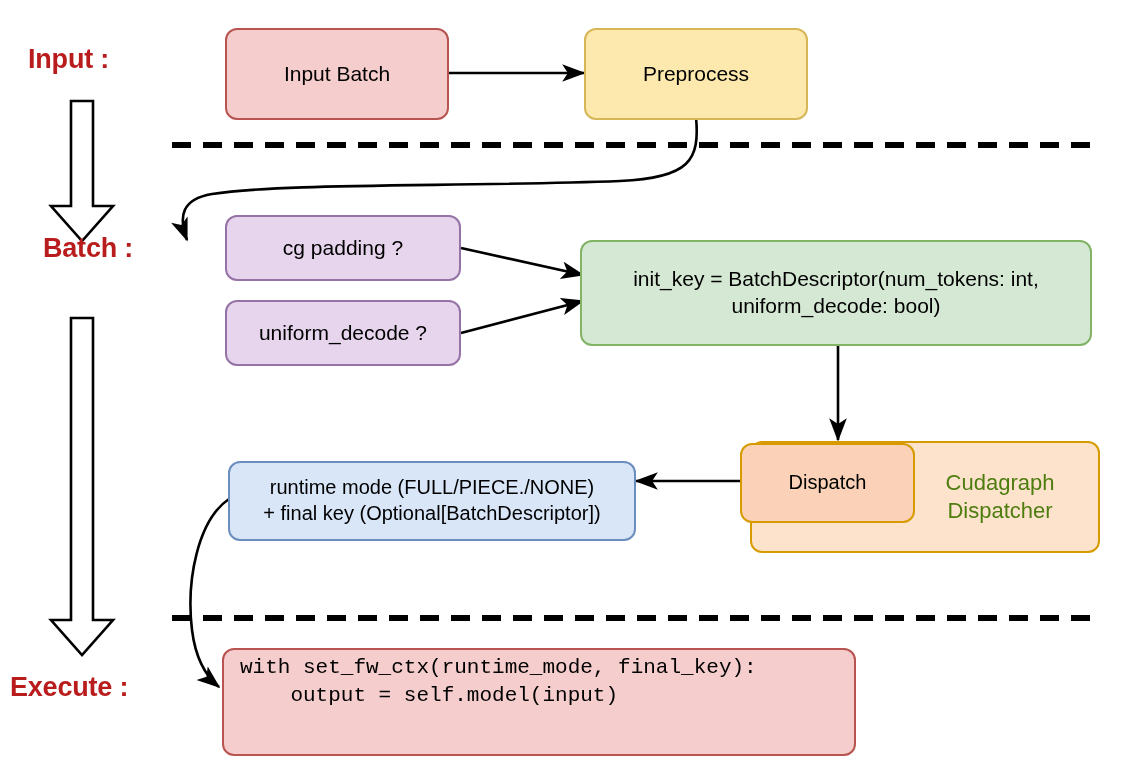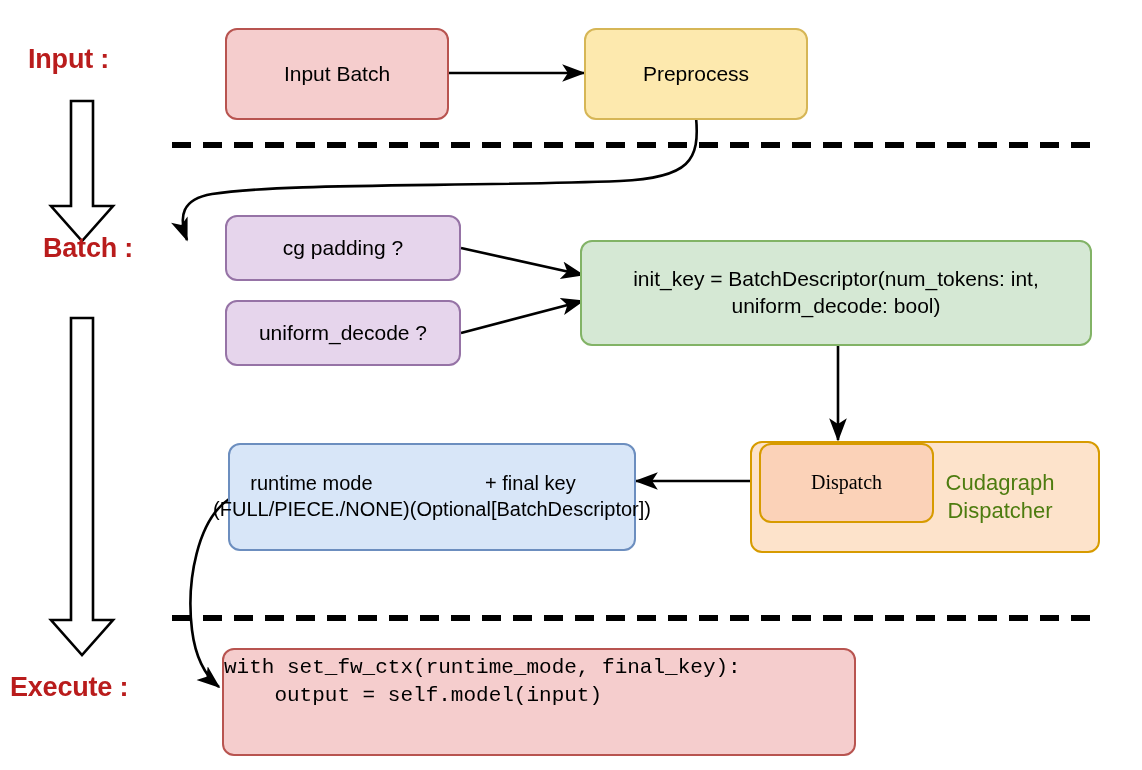--- a/index.html
+++ b/index.html
@@ -46,21 +46,21 @@
     line-height: 1.28;
     padding: 4px 10px;
   }
   .node.code {
     font-family: "Liberation Mono", monospace;
     font-size: 21px;
     letter-spacing: 0px;
     justify-content: flex-start;
     align-items: center;
     white-space: pre;
-    padding-left: 0;
+    padding-left: 16px;
     line-height: 1.35;
   }
   .node.group {
     align-items: flex-start;
     justify-content: flex-end;
     padding: 0;
   }
   .group-title {
     position: absolute;
     text-align: center;
@@ -114,23 +114,23 @@
   <div class="node" style="left:225px; top:215px; width:236px; height:66px; background:#e6d5ec; border:2.2px solid #9673a6;">cg padding ?</div>
 
   <div class="node" style="left:225px; top:300px; width:236px; height:66px; background:#e6d5ec; border:2.2px solid #9673a6;">uniform_decode ?</div>
 
   <div class="node" style="left:580px; top:240px; width:512px; height:106px; background:#d5e8d4; border:2.2px solid #82b366;">init_key = BatchDescriptor(num_tokens: int, uniform_decode: bool)</div>
 
   <div class="node group" style="left:750px; top:441px; width:350px; height:112px; background:#fde3cb; border:2.2px solid #d79b00;">
     <div class="group-title" style="right:18px; top:26px; width:160px;">Cudagraph Dispatcher</div>
   </div>
 
-  <div class="node" style="left:759px; top:443px; width:175px; height:80px; background:#fbd2b8; border:2.2px solid #d79b00; font-size:20px;font-family:Liberation Serif, serif;">Dispatch</div>
+  <div class="node" style="left:740px; top:443px; width:175px; height:80px; background:#fbd2b8; border:2.2px solid #d79b00; font-size:20px;">Dispatch</div>
 
-  <div class="node" style="left:228px; top:443px; width:408px; height:108px; background:#d8e6f8; border:2.2px solid #6c8ebf; flex-direction:row; font-size:20px;">
+  <div class="node" style="left:228px; top:461px; width:408px; height:80px; background:#d8e6f8; border:2.2px solid #6c8ebf; flex-direction:column; font-size:20px;">
     <div>runtime mode (FULL/PIECE./NONE)</div>
     <div>+ final key (Optional[BatchDescriptor])</div>
   </div>
 
   <div class="node code" style="left:222px; top:648px; width:634px; height:108px; background:#f5cdcd; border:2.2px solid #b85450; flex-direction:column; align-items:flex-start;">
     <div>with set_fw_ctx(runtime_mode, final_key):</div>
     <div>    output = self.model(input)</div>
   </div>
 
 </div>

